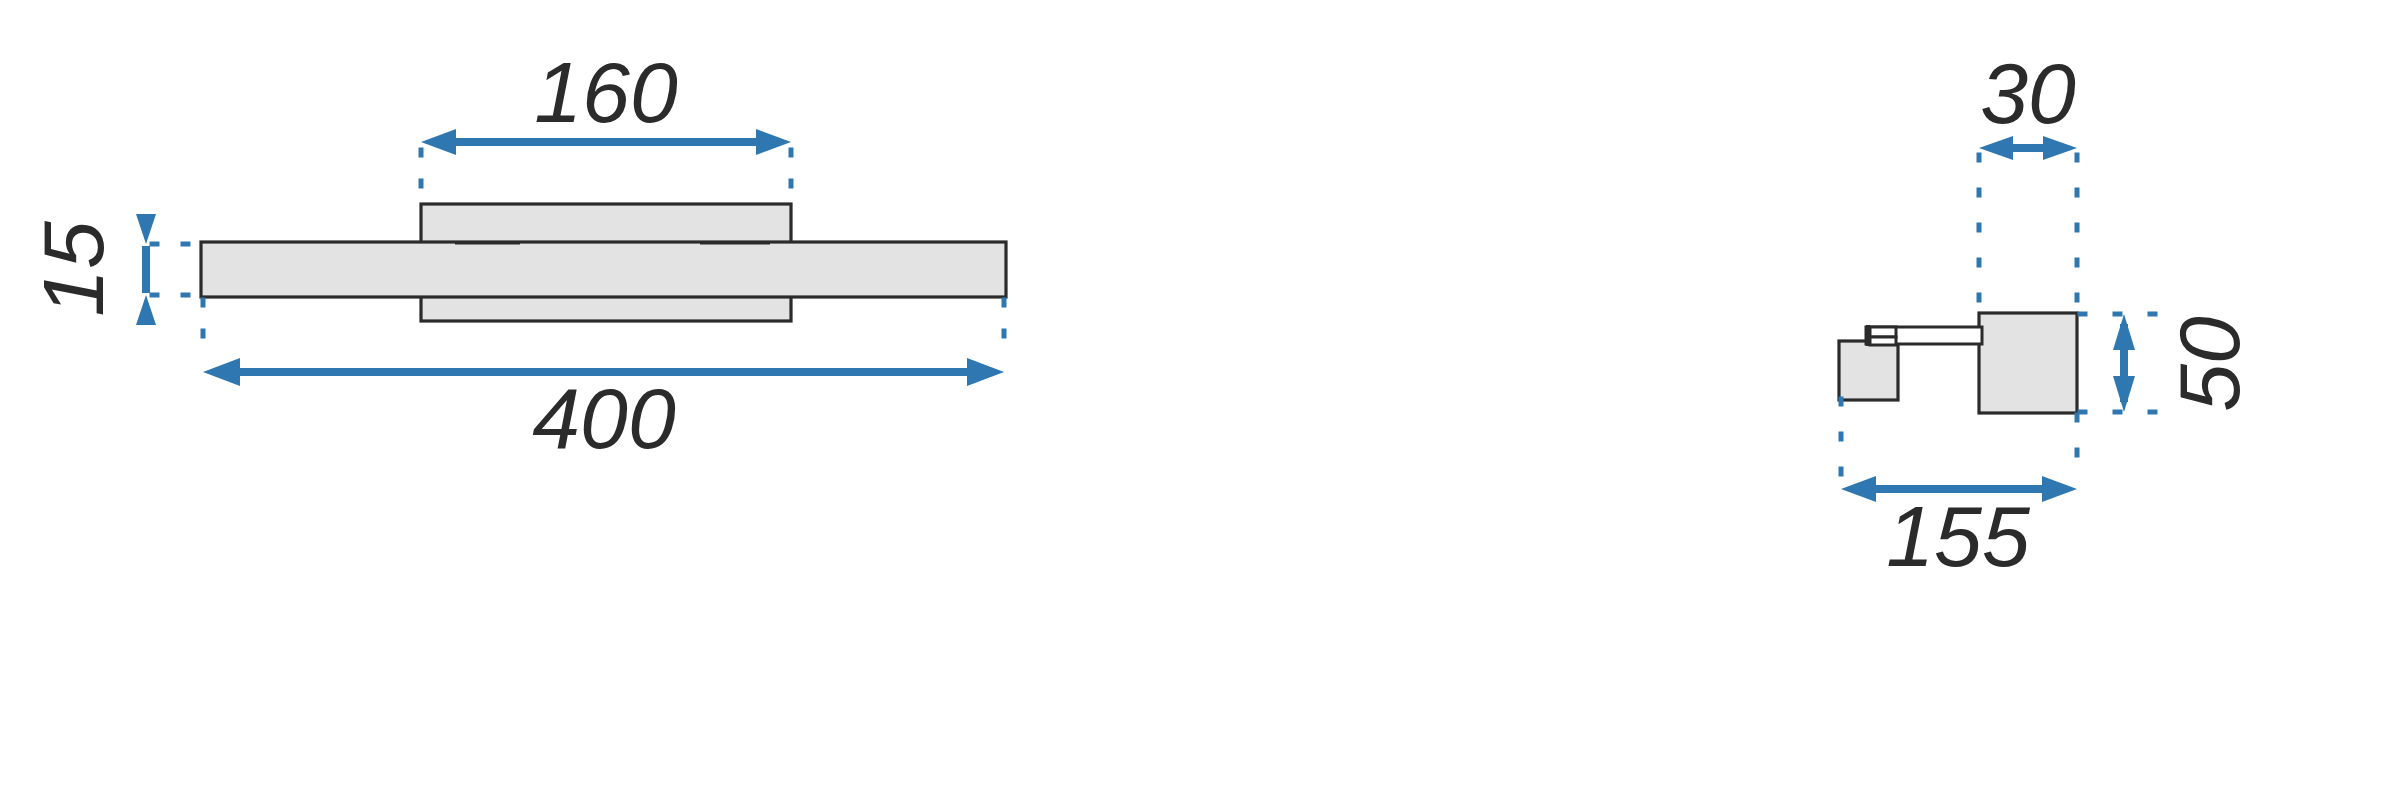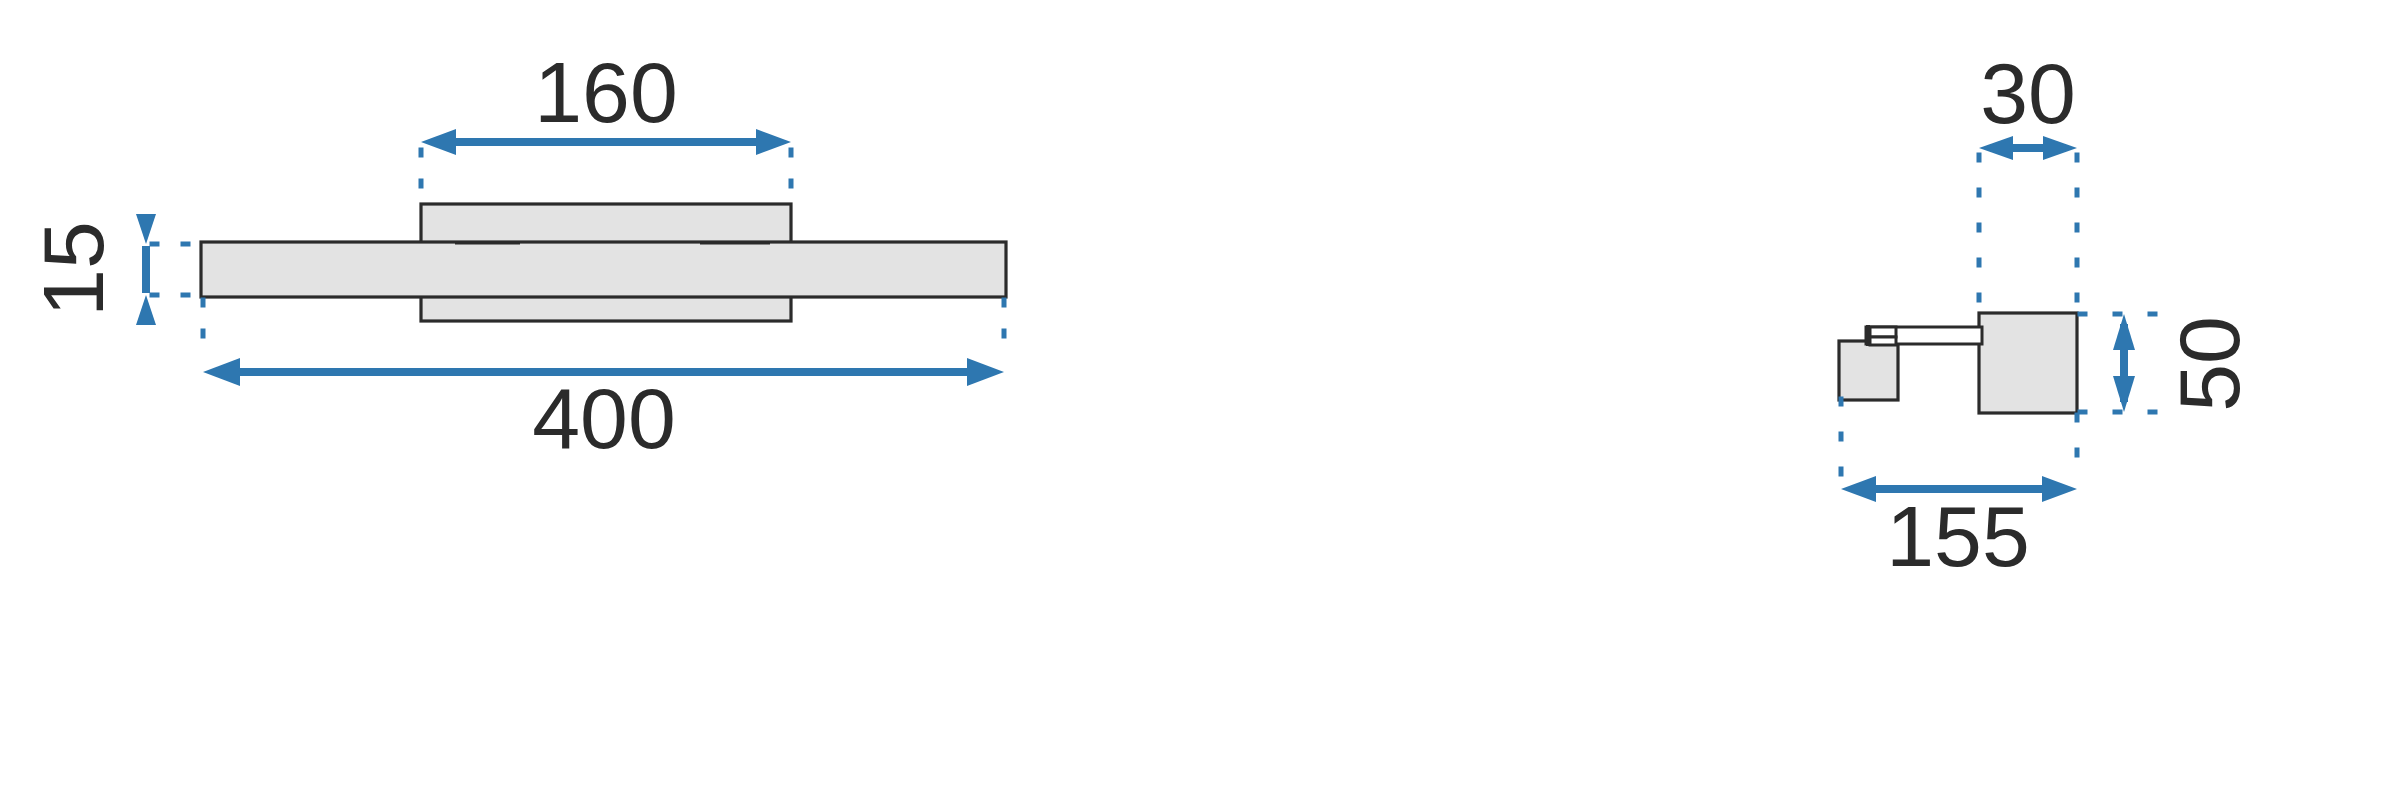--- a/index.html
+++ b/index.html
@@ -1,18 +1,18 @@
 <!DOCTYPE html>
 <html><head>
 <meta charset="utf-8">
 <style>
   html,body{margin:0;padding:0;background:#ffffff;}
   body{width:2402px;height:800px;position:relative;overflow:hidden;
        font-family:"Liberation Sans","DejaVu Sans",sans-serif;}
-  #stage{position:absolute;left:0;top:0;width:2059px;height:800px;}
+  #stage{position:absolute;left:0;top:0;width:2059px;height:800px;font-style:italic;}
   svg{display:block;}
   .dimtext{
     font-family:"Liberation Sans","DejaVu Sans",sans-serif;
     font-size:86px;
     fill:#2b2b2b;
     font-weight:400;
     letter-spacing:0px;
   }
 </style>
 </head>

